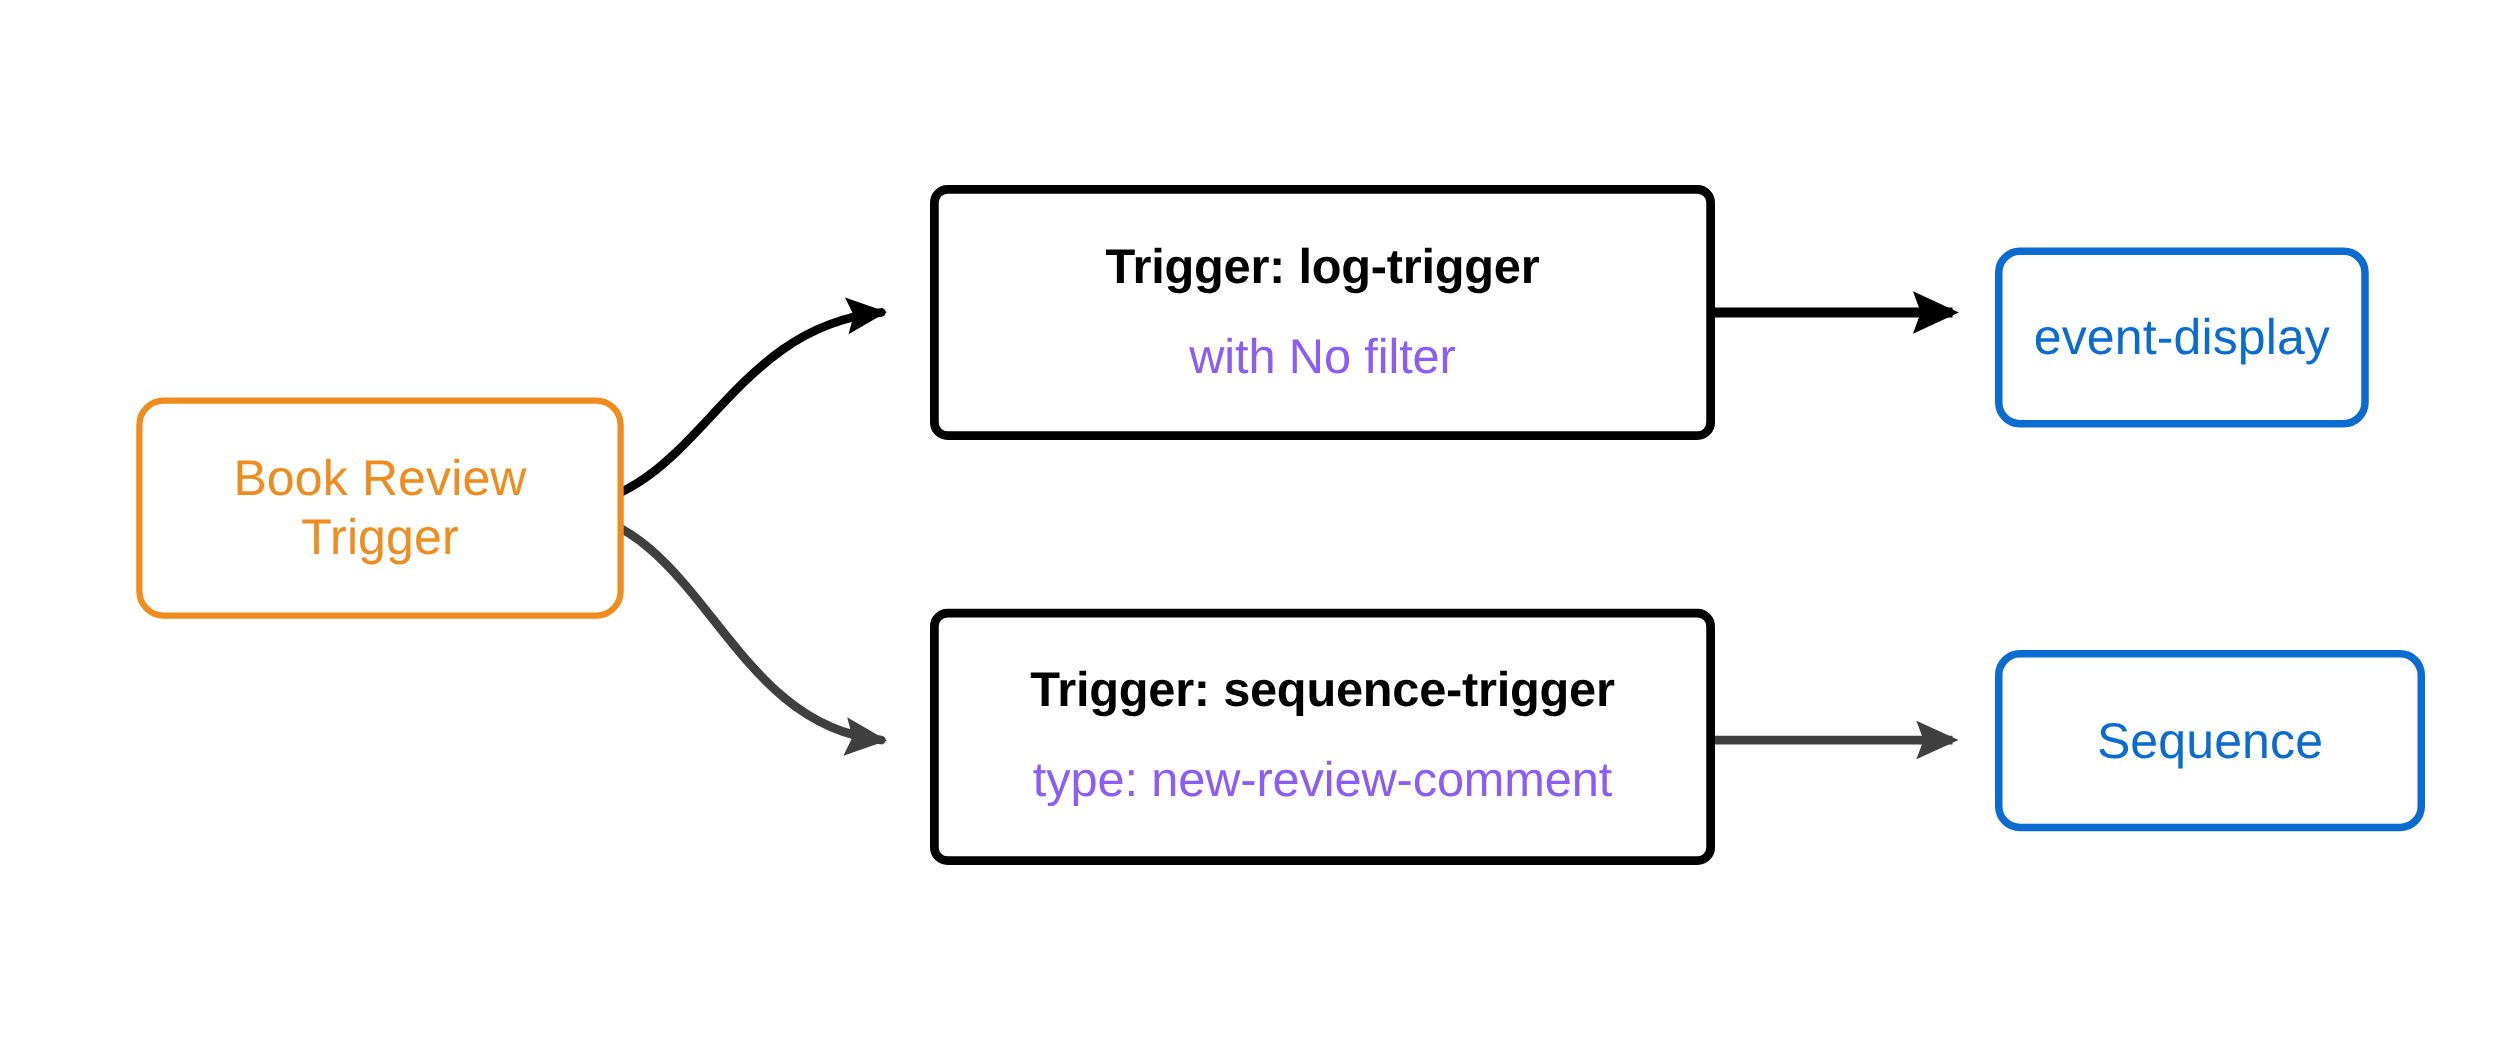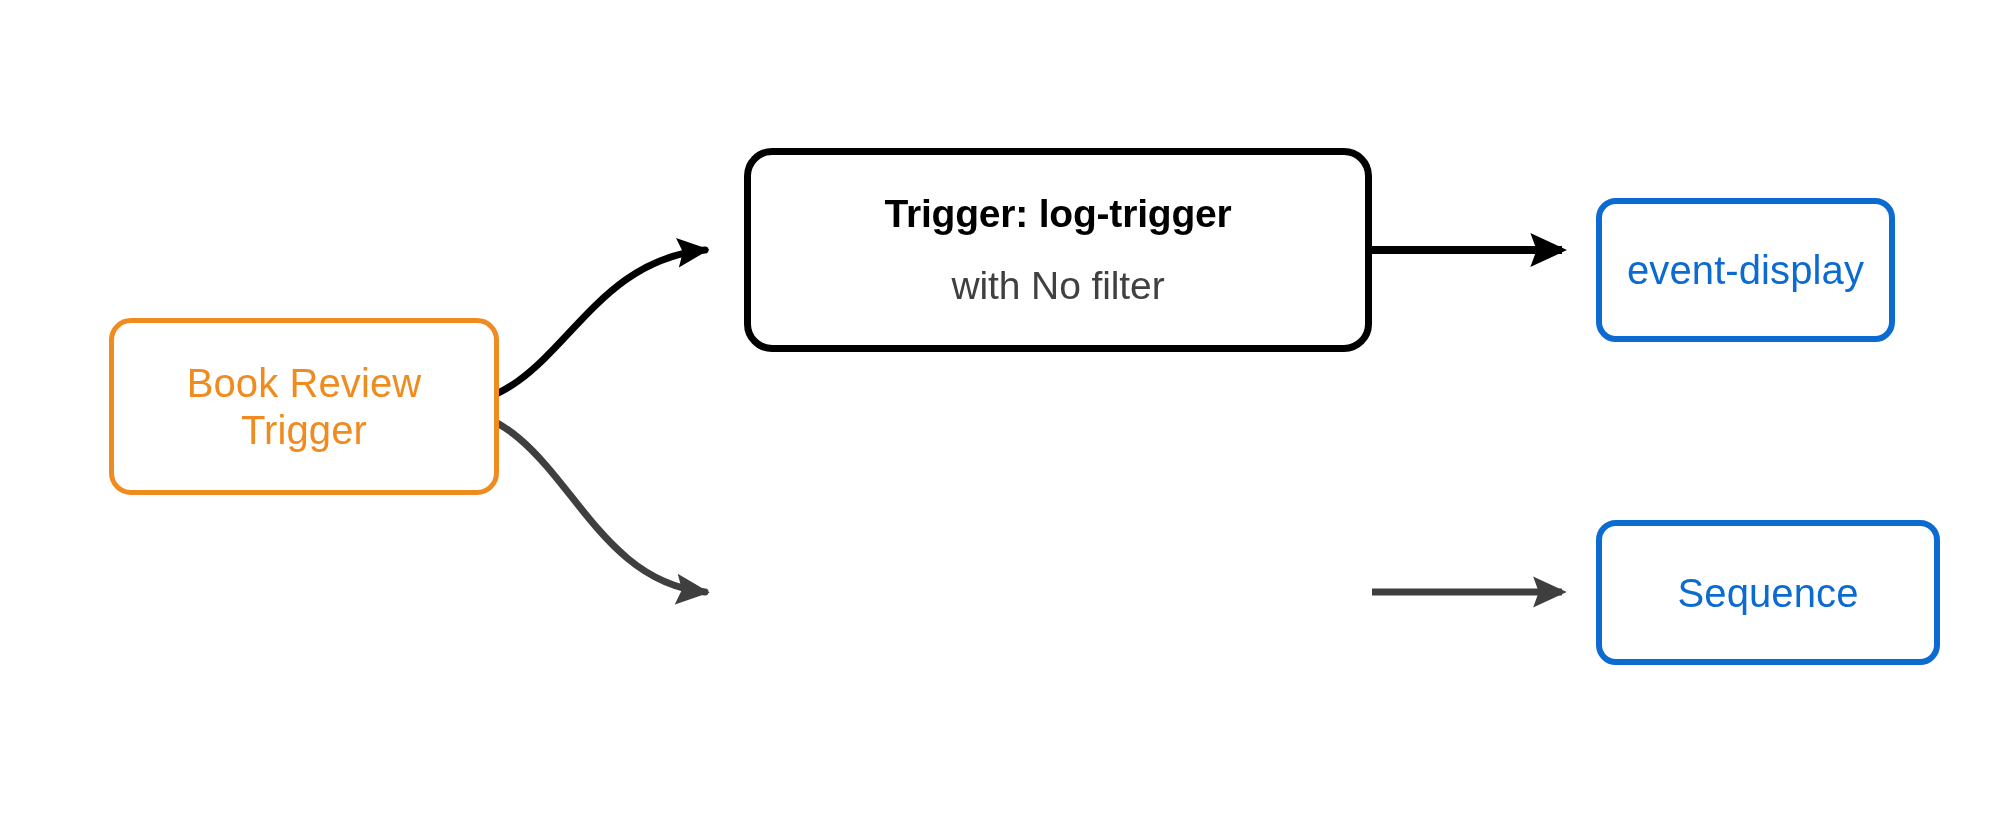--- a/index.html
+++ b/index.html
@@ -47,32 +47,32 @@
   .node-broker .node-line {
     color: #F08C1F;
     font-size: 40px;
     font-weight: 400;
     line-height: 1.17;
     letter-spacing: 0.1px;
   }
   
   .node-trigger {
     border: 7px solid #000000;
-    border-radius: 28px;
+    border-radius: 14px;
     gap: 23px;
   }
   .node-trigger .node-title {
     color: #000000;
     font-size: 39px;
     font-weight: 700;
     line-height: 1.25;
     letter-spacing: -0.2px;
   }
   .node-trigger .node-sub {
-    color: #404040;
+    color: #8b5cf6;
     font-size: 39px;
     font-weight: 400;
     line-height: 1.25;
     letter-spacing: -0.1px;
   }
   
   .node-sink {
     border: 6px solid #0C6BD1;
     border-radius: 20px;
   }
@@ -111,20 +111,24 @@
   <div class="node node-broker" style="left:62px; top:318px; width:390px; height:177px;">
     <span class="node-line">Book Review</span>
     <span class="node-line">Trigger</span>
   </div>
 
   <div class="node node-trigger" style="left:744px; top:148px; width:628px; height:204px;">
     <span class="node-title">Trigger: log-trigger</span>
     <span class="node-sub">with No filter</span>
   </div>
 
+  <div class="node node-trigger" style="left:744px; top:487px; width:628px; height:205px;">
+    <span class="node-title">Trigger: sequence-trigger</span>
+    <span class="node-sub">type: new-review-comment</span>
+  </div>
 
   <div class="node node-sink" style="left:1596px; top:178px; width:299px; height:144px;margin-top:20px;">
     <span class="node-line">event-display</span>
   </div>
 
   <div class="node node-sink" style="left:1596px; top:520px; width:344px; height:145px;text-align:right;">
     <span class="node-line">Sequence</span>
   </div>
 
 </div>

